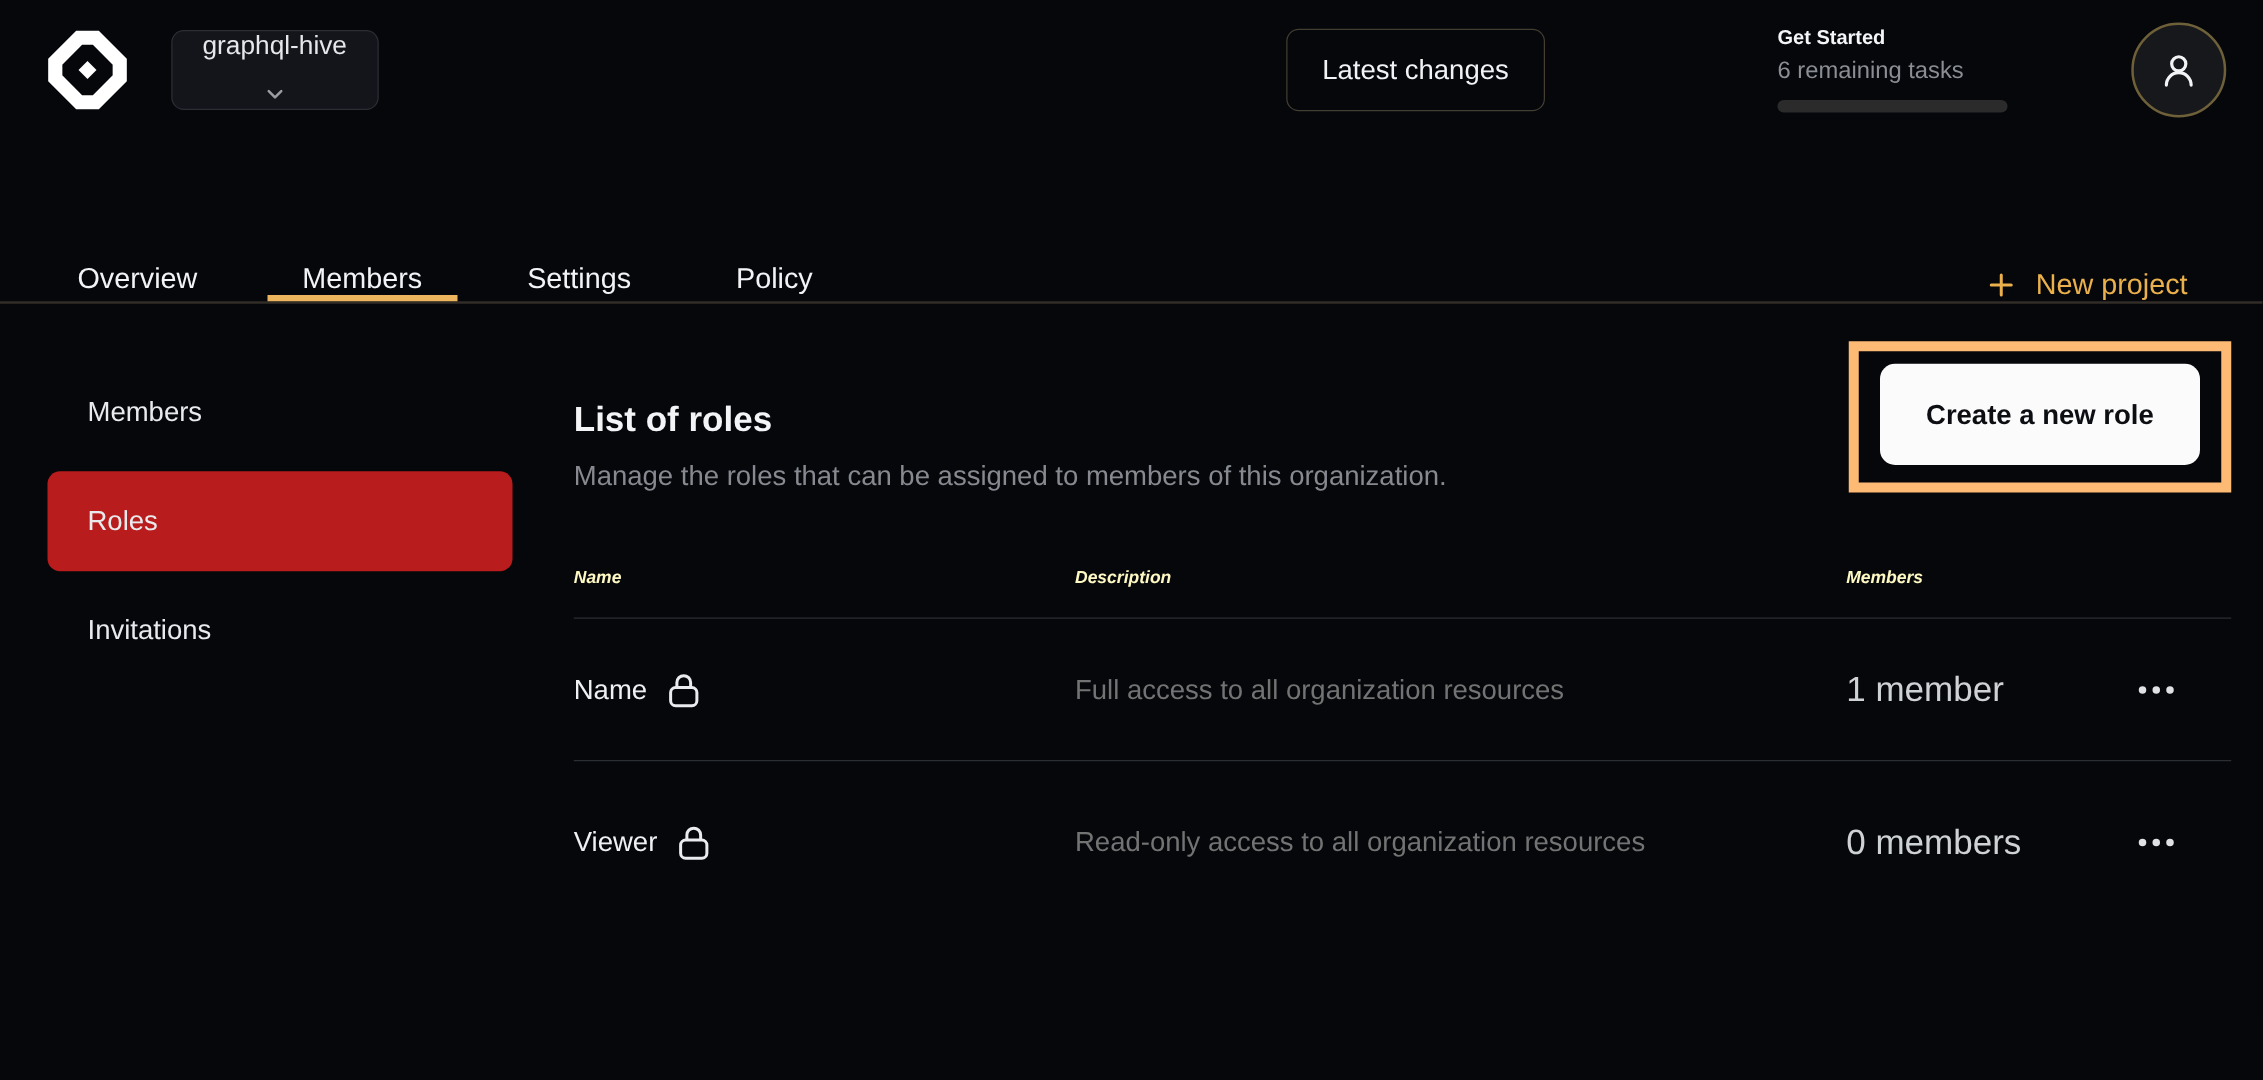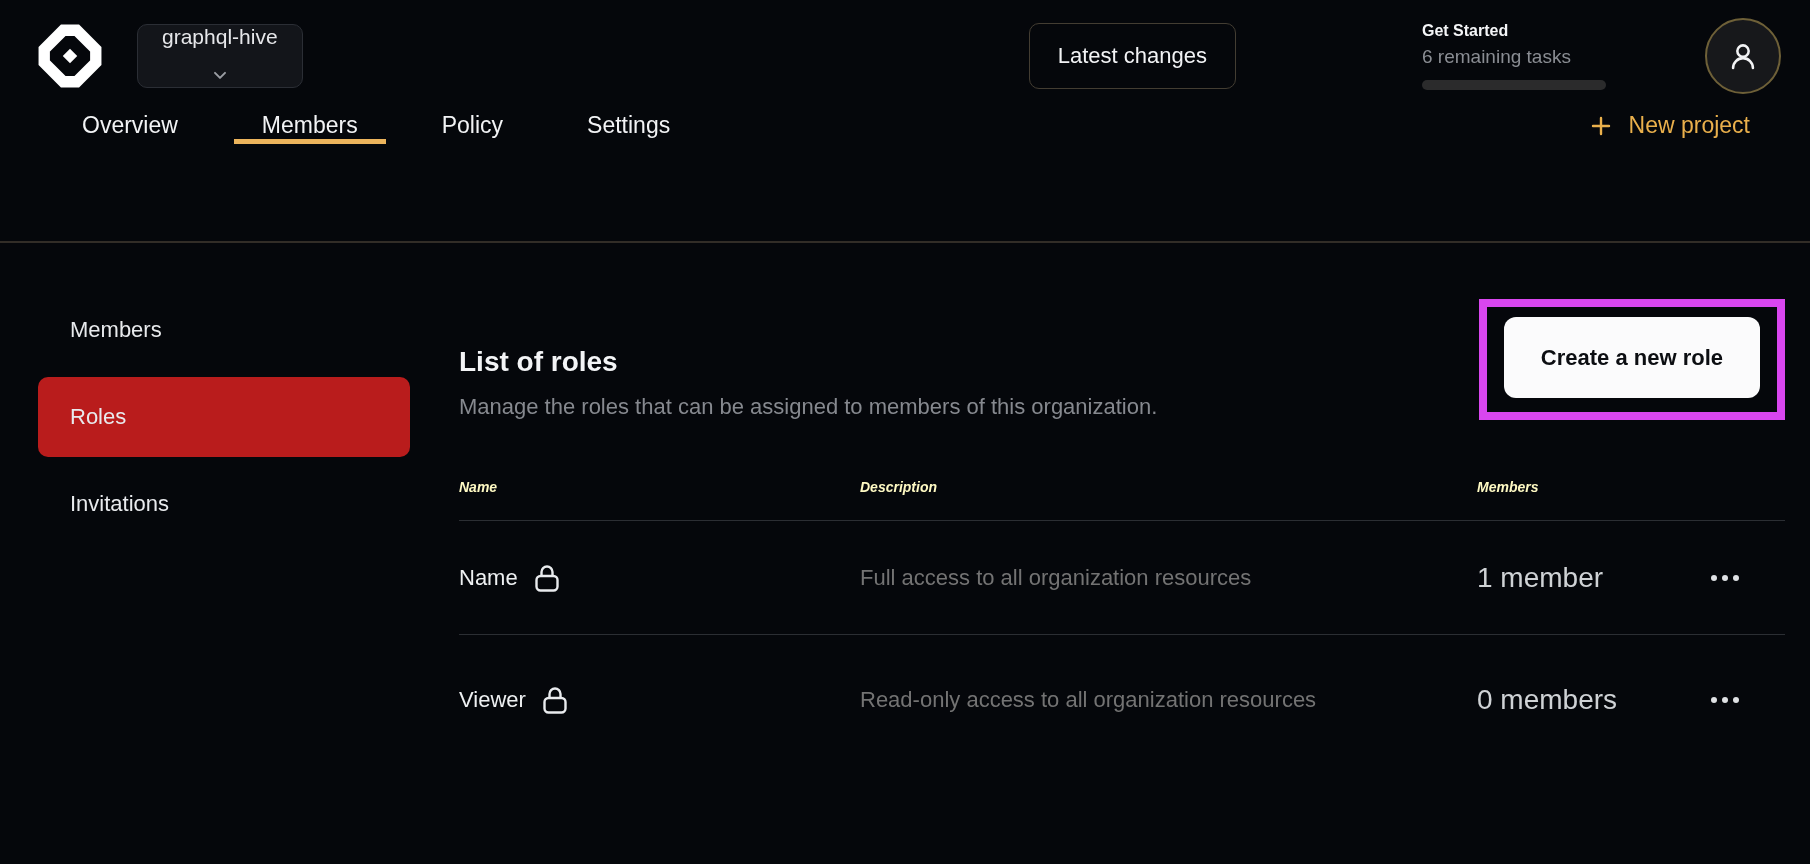--- a/index.html
+++ b/index.html
@@ -35,22 +35,22 @@
   .gs-fill { height:100%; background:#2b2b2c; }
   .avatar {
     margin-left:99px; margin-right:29px;
     width:76px; height:76px; border-radius:50%;
     border:2px solid #6e6038; background:#17181b;
     display:flex; align-items:center; justify-content:center; cursor:pointer; flex:0 0 auto;
   }
 
   
   .tabbar {
-    height:131px; display:flex; align-items:flex-start;
-    padding-left:54px; border-bottom:2px solid #322d27;
+    height:131px; display:flex; align-items:flex-end;
+    padding-left:34px; border-bottom:2px solid #322d27;
   }
   .tab {
     display:flex; align-items:center; padding:0 28px; margin-right:28px;
     font-size:23px; color:#f2f3f5; cursor:pointer;
     border-bottom:5px solid transparent;
   }
   .tab.active { border-bottom-color:#ecb45c; }
   .new-project {
     margin-left:auto; margin-right:60px; display:flex; align-items:center; gap:16px;
     color:#eab04c; font-size:23px; cursor:pointer;
@@ -63,21 +63,21 @@
     height:80px; display:flex; align-items:center; padding-left:32px;
     font-size:22px; color:#e8eaed; border-radius:10px; margin-bottom:7px; cursor:pointer;
   }
   .side-item.active { background:#b91c1c;border-radius:10px; }
 
   .main { flex:1; padding:0 25px 0 24px; }
   .main-head { display:flex; justify-content:space-between; align-items:flex-end; }
   .page-title { margin-top:55px; font-size:28px; font-weight:700; color:#f3f4f6; }
   .page-sub { margin-top:16px; font-size:22px; color:#86898f; }
   .annotation {
-    margin-top:56px; border:8px solid #d946ef; padding:10px 17px 14px 17px;
+    margin-top:30px; border:8px solid #fdba74; padding:10px 17px 14px 17px;
   }
   .create-btn {
     height:81px; padding:0 37px; border:none; border-radius:12px;
     background:#fbfbfc; color:#0c0e12; font-size:22px; font-weight:600;
     font-family:inherit; cursor:pointer; white-space:nowrap;
   }
 
   
   .table { margin-top:33px; }
   .trow {
@@ -141,24 +141,24 @@
   </div>
 
   <div class="tabbar">
     <div class="tab">
       <span>Overview</span>
     </div>
     <div class="tab active">
       <span>Members</span>
     </div>
     <div class="tab">
+      <span>Settings</span>
+    </div>
+    <div class="tab">
       <span>Policy</span>
-    </div>
-    <div class="tab">
-      <span>Settings</span>
     </div>
 
     <div class="new-project">
       <span class="icon">
         <svg width="24" height="24" viewBox="0 0 24 24">
           <path d="M12 4 V20 M4 12 H20" stroke="#eab04c" stroke-width="2.4" stroke-linecap="round"></path>
         </svg>
       </span>
       <span>New project</span>
     </div>

